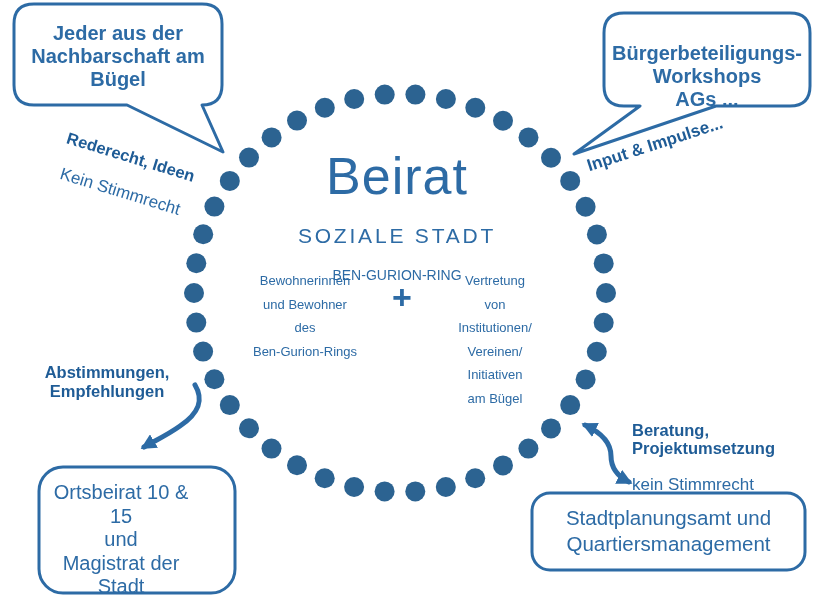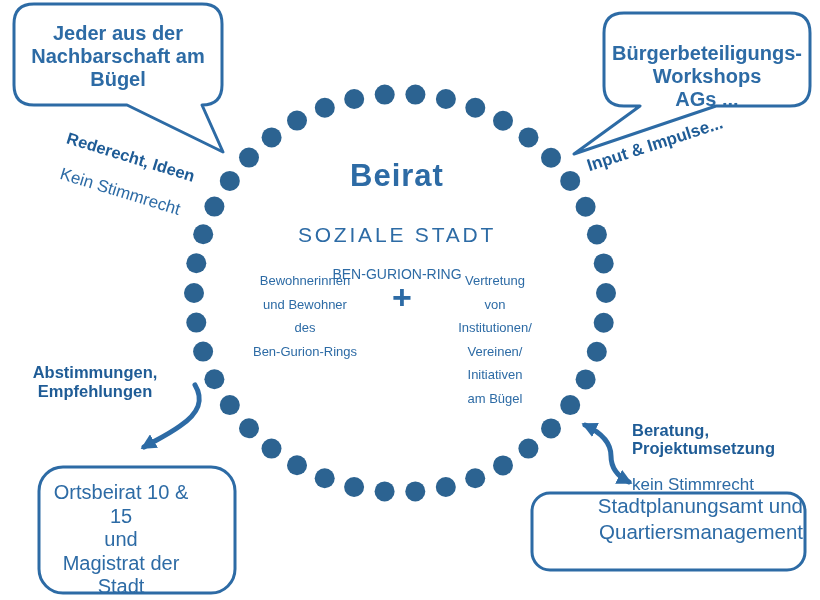--- a/index.html
+++ b/index.html
@@ -20,21 +20,21 @@
   .art{position:absolute;left:0;top:0;z-index:1;}
   .txt{
     position:absolute;z-index:2;
     color:var(--primary);
     white-space:pre-line;
     text-align:center;
   }
   .bubble-text{font-size:20px;line-height:23px;font-weight:bold;}
   .box-text{font-size:20px;line-height:23.5px;}
   .title-block{line-height:1;}
-  .title-main{font-size:31px;font-weight:bold;letter-spacing:1px;margin:12px;}
+  .title-main{font-size:52px;font-weight:normal;letter-spacing:1px;margin:2px;}
   .title-sub1{font-size:21px;letter-spacing:2.8px;margin-top:5px;}
   .title-sub2{font-size:14px;letter-spacing:0px;margin-top:6px;}
   .col-text{font-size:13px;line-height:23.5px;}
   .plus{font-size:34px;font-weight:bold;line-height:1;}
   .voting{font-size:20px;}
   .small-label{font-size:16.5px;line-height:18.5px;font-weight:bold;color:var(--label-bold);}
   .small-label .reg{font-weight:normal;color:var(--primary);font-size:17px;}
   .rot-tl{transform:rotate(17deg);transform-origin:0 0;}
   .rot-tr{transform:rotate(-18deg);transform-origin:0 0;white-space:nowrap;font-size:17px;}
   .left-align{text-align:left;}
@@ -138,30 +138,30 @@
   <div class="txt plus" style="left:386px;top:280px;width:32px;">+</div>
 
   <div class="txt col-text" style="left:409px;top:269px;width:172px;">Vertretung
 von
 Institutionen/
 Vereinen/
 Initiativen
 am Bügel</div>
 
 
-  <div class="txt small-label" style="left:26px;top:363px;width:138px;">Abstimmungen,
+  <div class="txt small-label" style="left:38px;top:363px;width:138px;">Abstimmungen,
 Empfehlungen</div>
 
   <div class="txt small-label left-align" style="left:632px;top:402px;width:160px;">
     <div>Beratung,
 Projektumsetzung</div>
     <div class="reg">kein Stimmrecht</div>
   </div>
 
   <div class="txt box-text" style="left:41px;top:481px;width:160px;">Ortsbeirat 10 &amp; 15
 und
 Magistrat der Stadt
 Frankfurt am Main</div>
 
-  <div class="txt box-text" style="left:534px;top:493px;width:269px;font-size:20.5px;line-height:26px;text-align:right;">Stadtplanungsamt und
+  <div class="txt box-text" style="left:534px;top:505px;width:269px;font-size:20.5px;line-height:26px;">Stadtplanungsamt und
 Quartiersmanagement</div>
 
 </div>
 
 </body></html>

